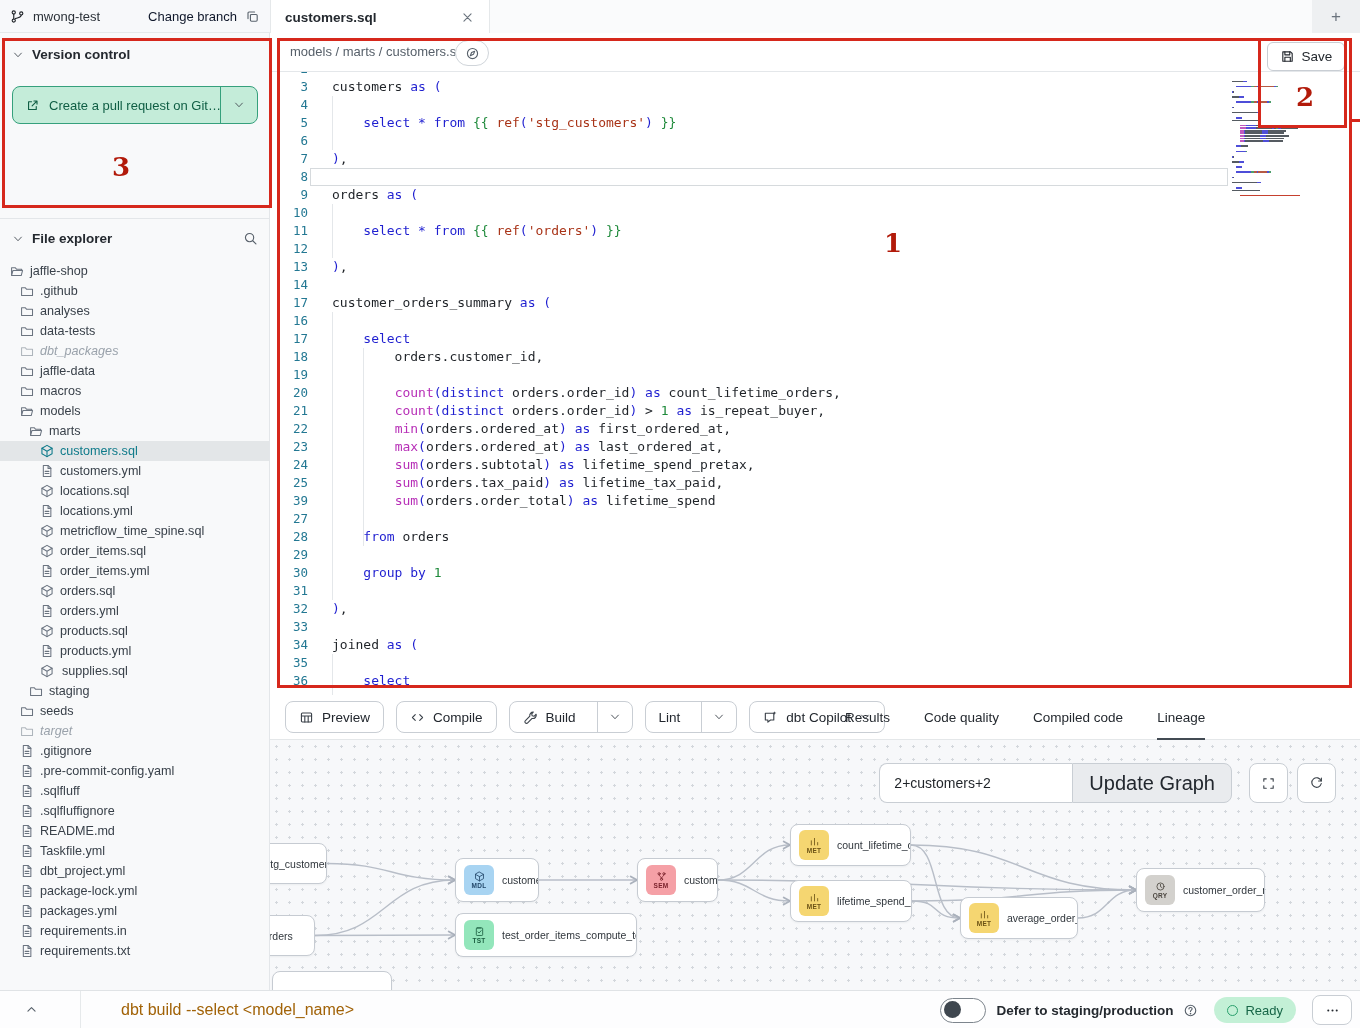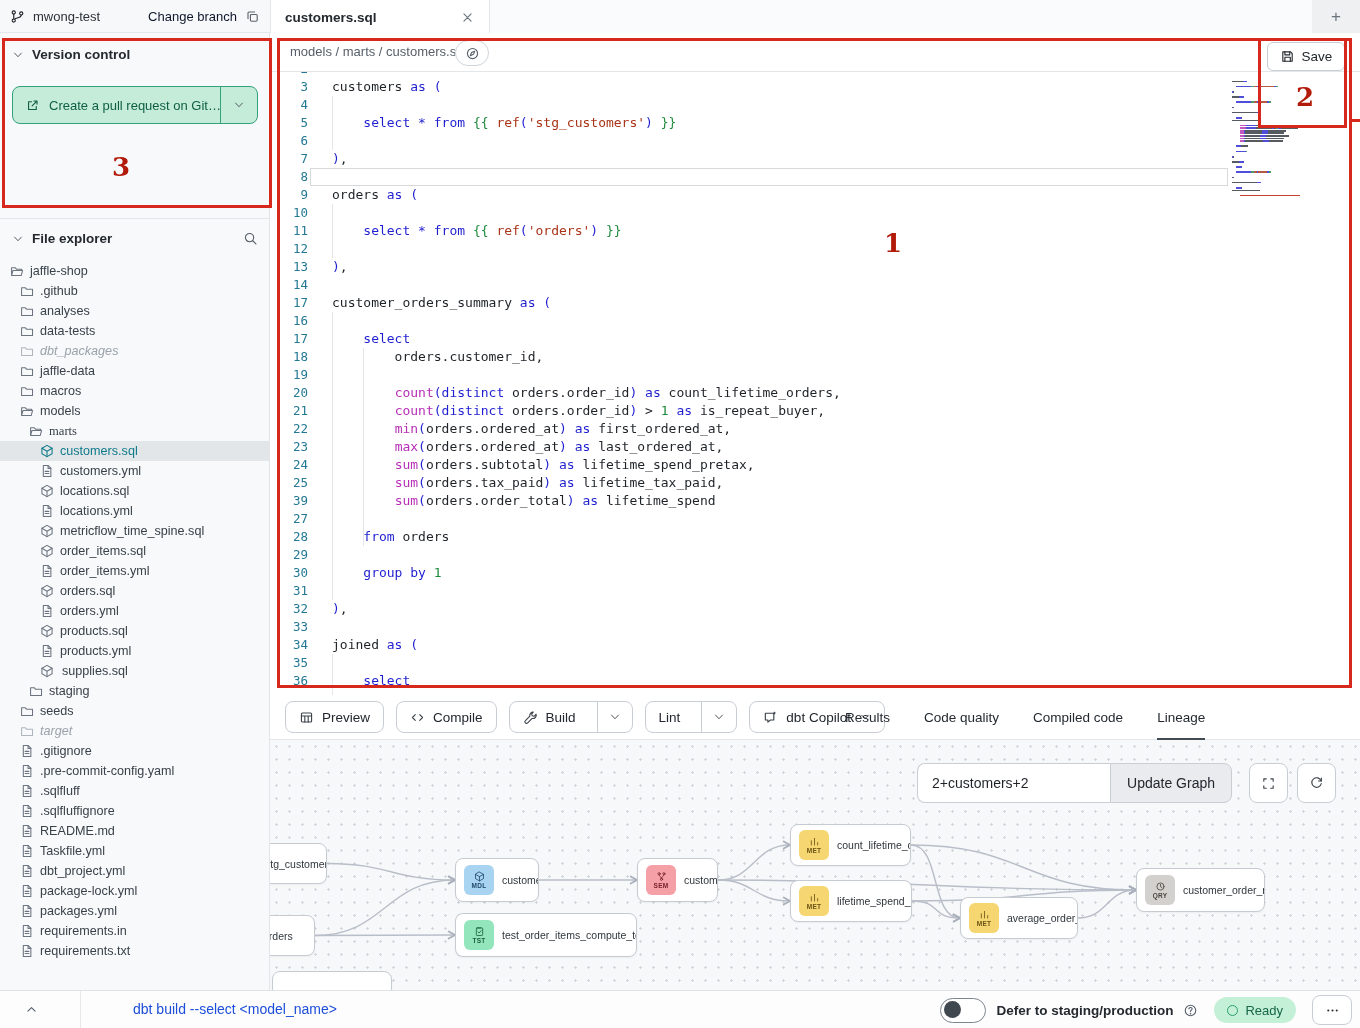--- a/index.html
+++ b/index.html
@@ -74,42 +74,42 @@
   .split .seg2 { border-left:1px solid #c9ced4; padding:0 11px; display:flex; align-items:center; height:100%; }
   .panel-tabs { position:absolute; left:575px; top:0; height:45px; display:flex; gap:34px; }
   .ptab { height:45px; display:flex; align-items:center; font-size:13.5px; color:#24292f; cursor:pointer; border-bottom:2px solid transparent; padding-top:1px; }
   .ptab.active { border-bottom-color:#434b53; }
 
   
   .lineage { position:absolute; left:270px; top:740px; width:1090px; height:250px; background:#f7f8fa; overflow:hidden;
     background-image:radial-gradient(#d3d7dc 1px, transparent 1.2px); background-size:13px 13px; }
   .lin-controls { position:absolute; top:23px; right:24px; display:flex; align-items:center; gap:0; }
   .lin-input { width:193px; height:40px; background:#fff; border:1px solid #c9ced4; border-right:none; border-radius:8px 0 0 8px; font-size:14px; color:#1f2328; padding:0 14px; font-family:"Liberation Sans", sans-serif; }
-  .lin-update { height:40px; border:1px solid #c9ced4; border-radius:0 8px 8px 0; background:#e9ebee; font-size:14px; color:#22272e; padding:0 16px; cursor:pointer; font-family:"Liberation Sans", sans-serif; }
+  .lin-update { height:40px; border:1px solid #c9ced4; border-radius:0 8px 8px 0; background:#e9ebee; font-size:20px; color:#22272e; padding:0 16px; cursor:pointer; font-family:"Liberation Sans", sans-serif; }
   .sq-btn { width:39px; height:40px; border:1px solid #c9ced4; border-radius:8px; background:#fff; display:flex; align-items:center; justify-content:center; color:#3c434b; cursor:pointer; }
   .sq-btn + .sq-btn { margin-left:9px; }
   .sq1 { margin-left:17px; }
   .graph { position:absolute; inset:0; }
   .edges { position:absolute; inset:0; width:1090px; height:250px; }
   .node { position:absolute; background:#fff; border:1px solid #c6cbd2; border-radius:8px; display:flex; align-items:center; gap:8px; padding:0 8px; overflow:hidden; box-shadow:0 1px 2px rgba(20,30,40,.05); cursor:pointer; }
   .node .lbl { font-size:10.5px; color:#30363c; white-space:nowrap; }
   .badge { width:30px; height:30px; border-radius:6px; display:flex; flex-direction:column; align-items:center; justify-content:center; flex:0 0 auto; }
   .badge .ic { width:11px; height:11px; }
   .badge .bt { font-size:6.5px; font-weight:bold; line-height:1; margin-top:1px; letter-spacing:.3px; }
   .b-MDL { background:#a8d4f2; color:#23486b; }
   .b-SEM { background:#f5a0a6; color:#7a222c; }
   .b-TST { background:#93e6bb; color:#1b5e40; }
   .b-MET { background:#f5d671; color:#6b5215; }
   .b-QRY { background:#d3d1cd; color:#4a453e; }
 
   
   .statusbar { position:absolute; left:0; top:990px; width:1360px; height:38px; background:#fdfdfe; border-top:1px solid #e0e3e6; }
   .sb-caret { position:absolute; left:24px; top:11px; color:#57606a; cursor:pointer; }
   .sb-div { position:absolute; left:80px; top:0; height:38px; border-left:1px solid #e6e9eb; }
-  .sb-cmd { position:absolute; left:133px; top:10px; font-size:14px; color:#1d4ed8; }
+  .sb-cmd { position:absolute; left:121px; top:10px; font-size:16px; color:#a16207; }
   .sb-right { position:absolute; right:8px; top:0; height:38px; display:flex; align-items:center; gap:10px; }
   .toggle { width:46px; height:25px; border:1.5px solid #7d858d; border-radius:13px; background:#fff; position:relative; cursor:pointer; flex:0 0 auto; }
   .toggle .knob { position:absolute; left:3px; top:2.5px; width:17px; height:17px; border-radius:50%; background:#3f474f; }
   .sb-defer { font-size:13.5px; font-weight:bold; color:#24292f; }
   .help { color:#57606a; cursor:pointer; }
   .ready-pill { height:26px; border-radius:13px; background:#c3f0d6; color:#176647; display:flex; align-items:center; gap:7px; padding:0 13px; font-size:13px; margin-left:6px; }
   .ready-pill .dot { width:11px; height:11px; border:1.5px solid #2aa06d; border-radius:50%; }
   .more-btn { width:40px; height:30px; border:1px solid #c9ced4; border-radius:8px; background:#fff; display:flex; align-items:center; justify-content:center; color:#24292f; cursor:pointer; margin-left:6px; }
 
   
@@ -255,21 +255,21 @@
           <span>macros</span>
         </div>
         <div class="tree-row" style="padding-left: 20px;">
           <span class="ic">
             <svg viewBox="0 0 16 16">
               <path d="M1.8 13.2V4.2h4.1l1.5 1.7h6V7.4M1.8 13.2 3.4 7.4h11l-1.6 5.8z"></path>
             </svg>
           </span>
           <span>models</span>
         </div>
-        <div class="tree-row" style="padding-left: 29px; font-family: Liberation Serif, serif;">
+        <div class="tree-row" style="padding-left: 29px;">
           <span class="ic">
             <svg viewBox="0 0 16 16">
               <path d="M1.8 13.2V4.2h4.1l1.5 1.7h6V7.4M1.8 13.2 3.4 7.4h11l-1.6 5.8z"></path>
             </svg>
           </span>
           <span>marts</span>
         </div>
         <div class="tree-row selected" style="padding-left: 40px;">
           <span class="ic">
             <svg viewBox="0 0 16 16">

